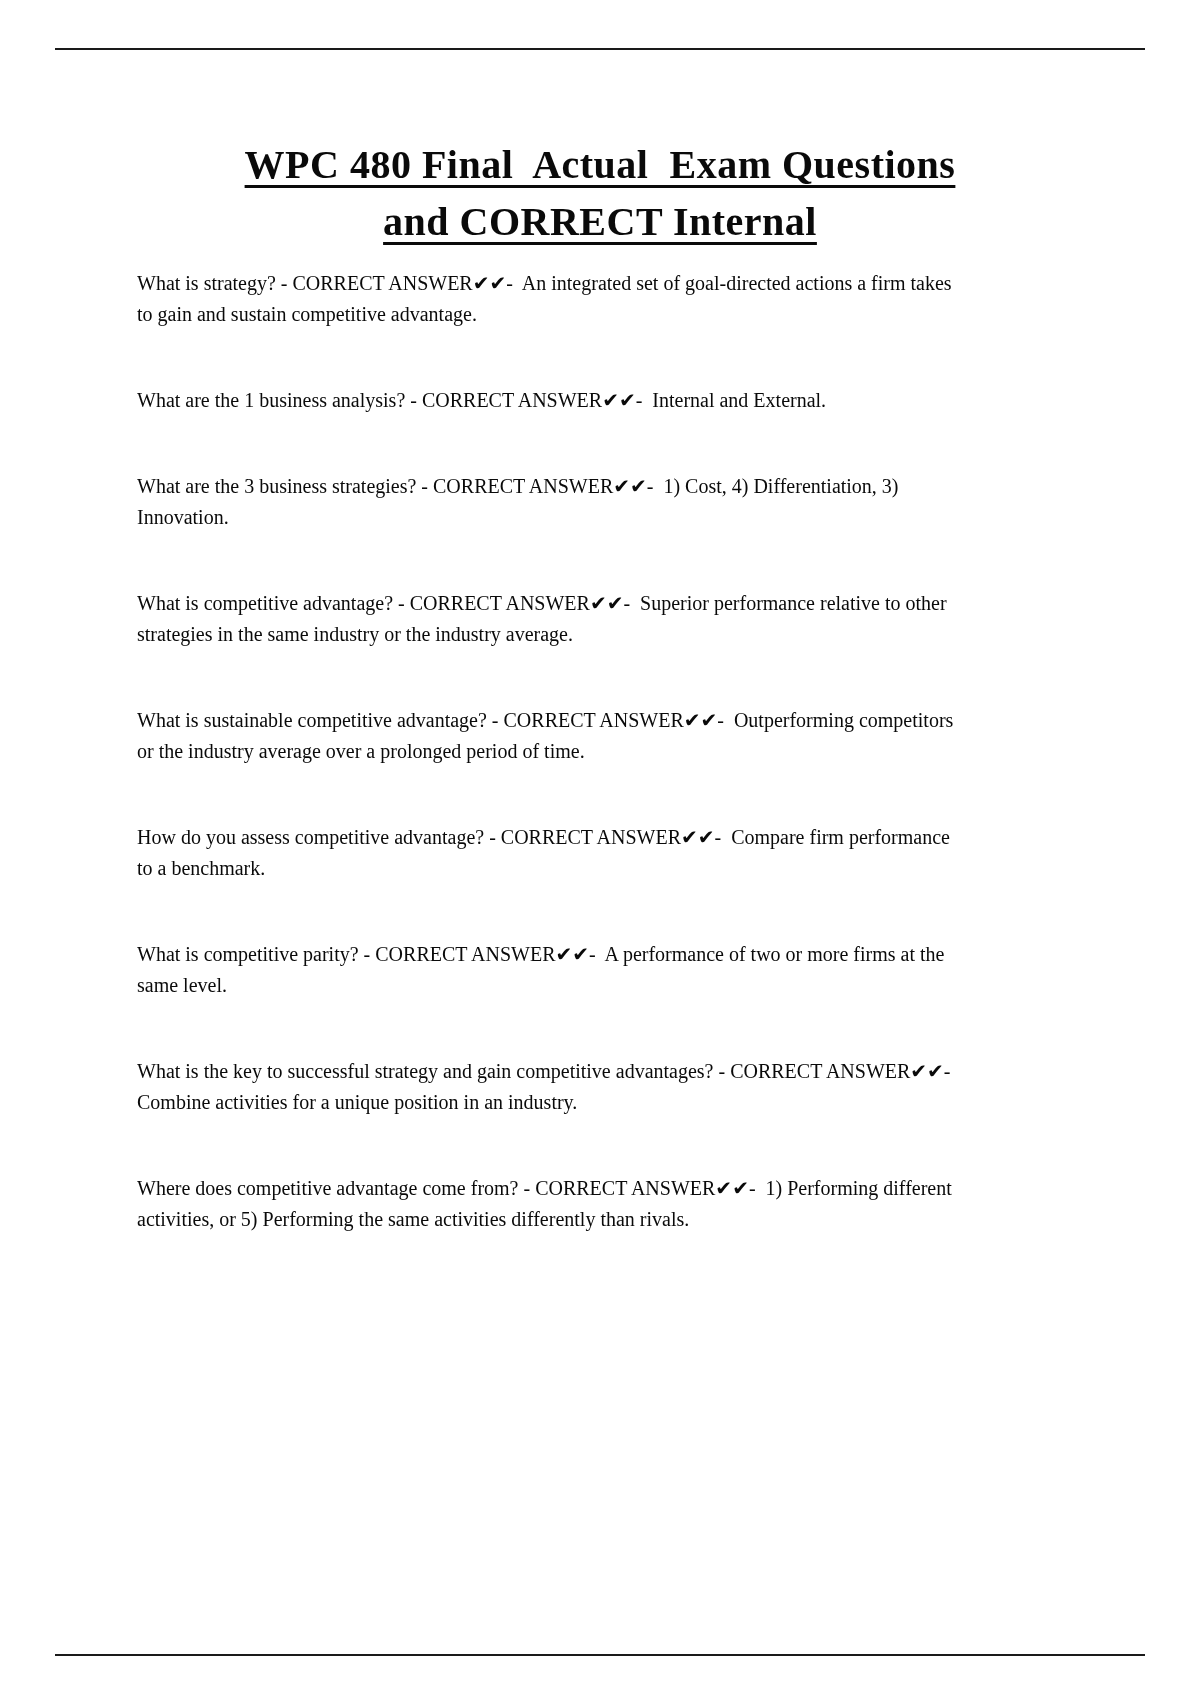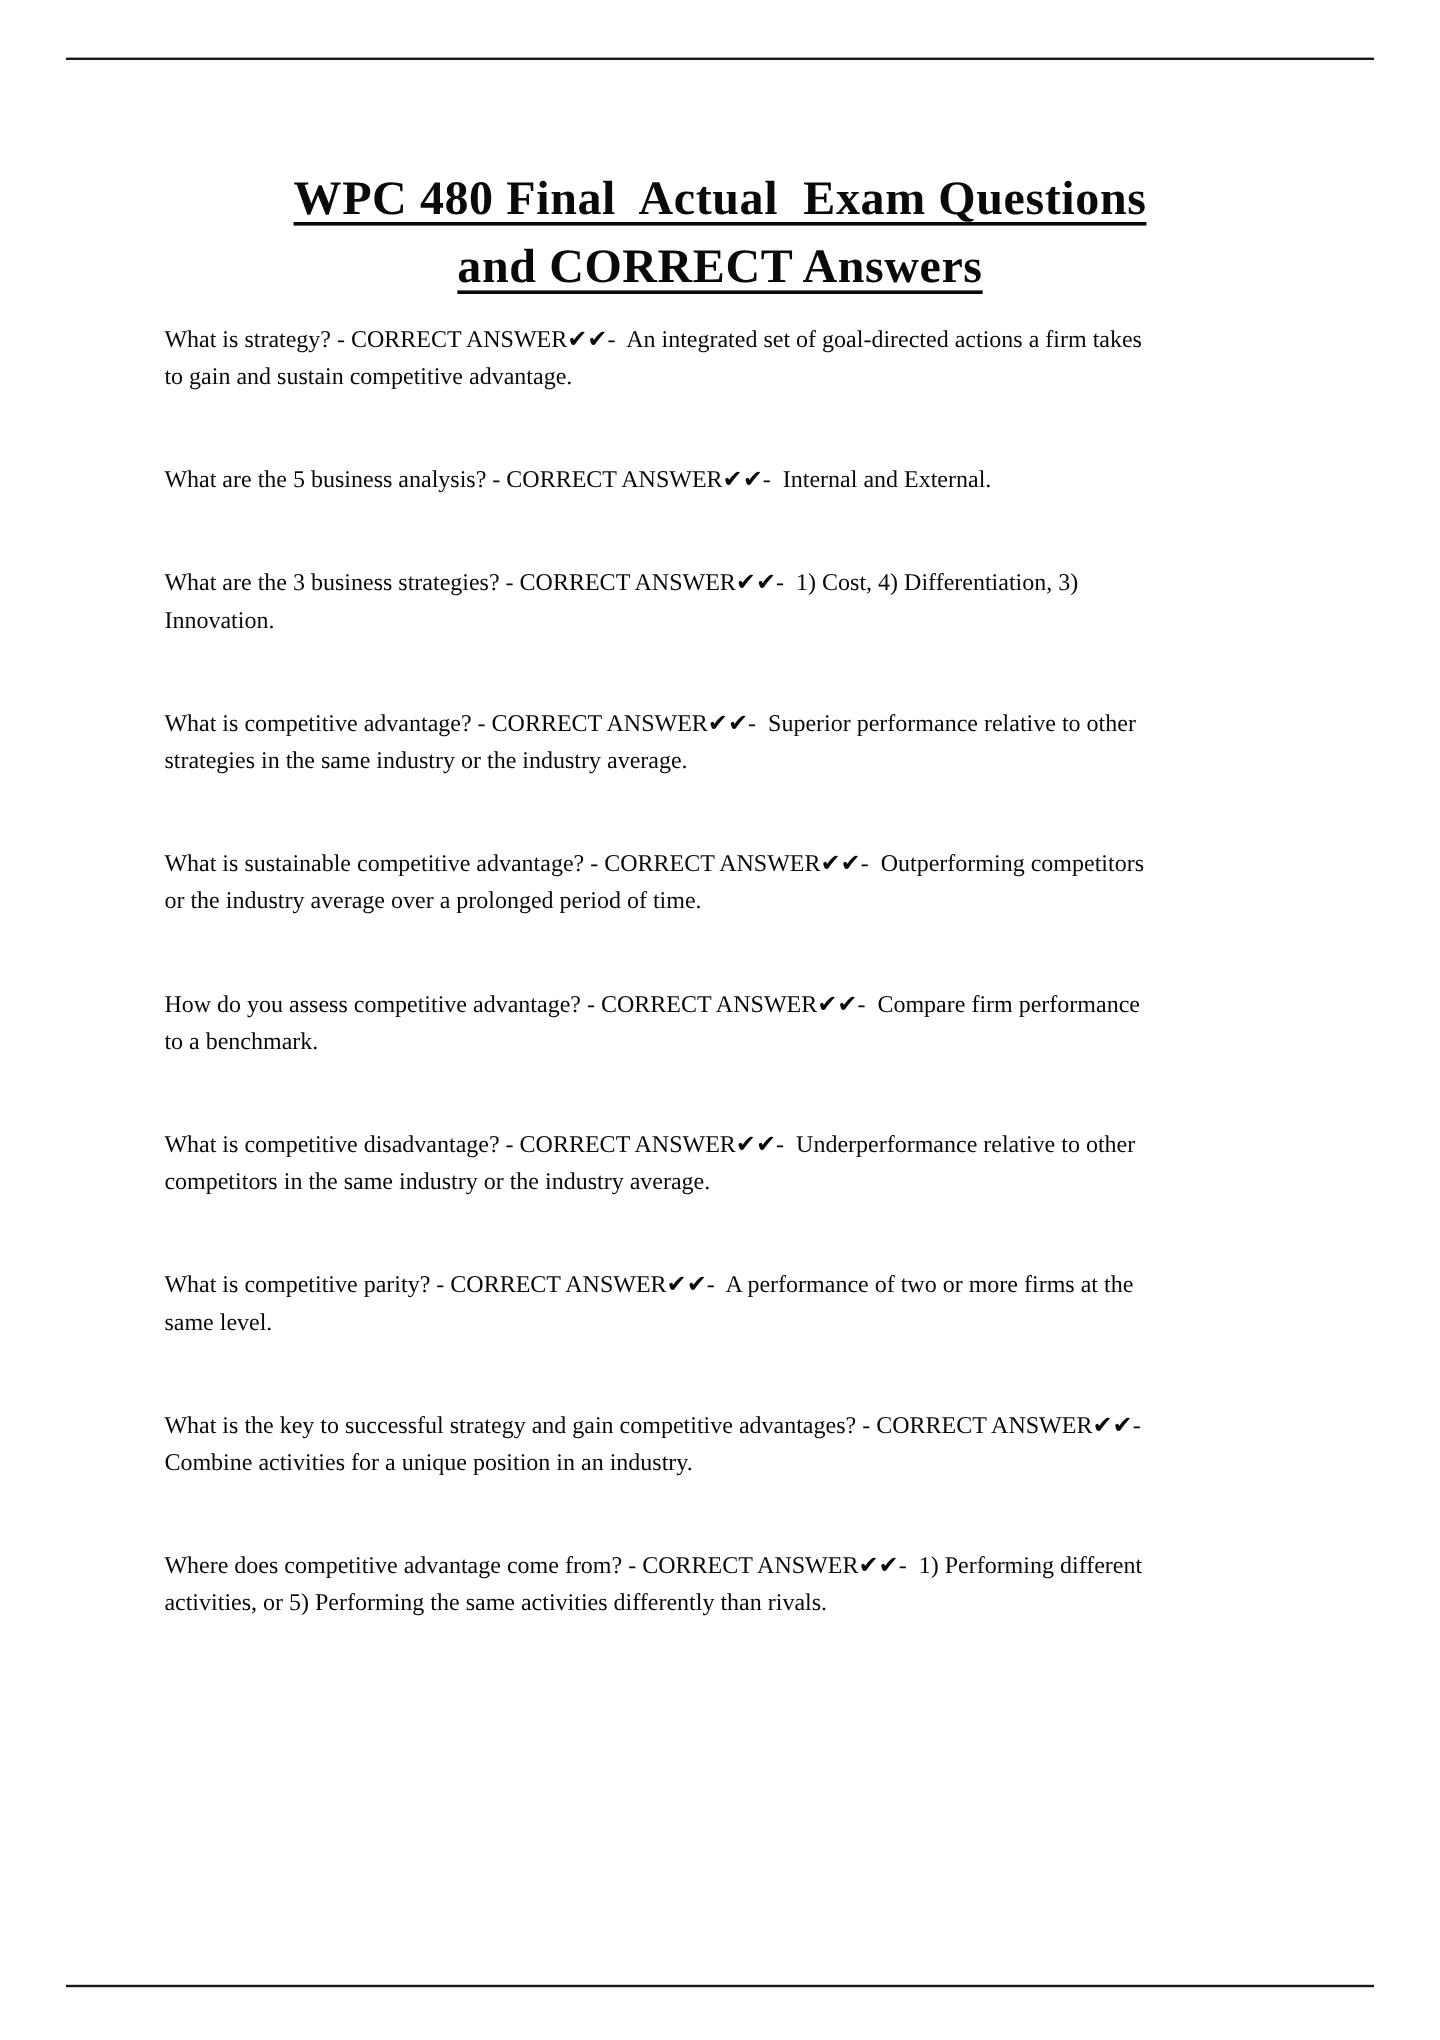--- a/index.html
+++ b/index.html
@@ -55,31 +55,30 @@
 </style>
 </head>
 <body>
 
 <div class="page">
 
   <div class="rule top"></div>
 
   <h1 class="doc-title">
     <span class="title-line">WPC 480 Final  Actual  Exam Questions</span>
-    <span class="title-line">and CORRECT Answers</span>
+    <span class="title-line">and CORRECT Internal</span>
   </h1>
 
   <div class="content">
     <p class="qa">What is strategy? - CORRECT ANSWER✔✔-  An integrated set of goal-directed actions a firm takes to gain and sustain competitive advantage.</p>
-    <p class="qa">What are the 5 business analysis? - CORRECT ANSWER✔✔-  Internal and External.</p>
+    <p class="qa">What are the 1 business analysis? - CORRECT ANSWER✔✔-  Internal and External.</p>
     <p class="qa">What are the 3 business strategies? - CORRECT ANSWER✔✔-  1) Cost, 4) Differentiation, 3) Innovation.</p>
     <p class="qa">What is competitive advantage? - CORRECT ANSWER✔✔-  Superior performance relative to other strategies in the same industry or the industry average.</p>
     <p class="qa">What is sustainable competitive advantage? - CORRECT ANSWER✔✔-  Outperforming competitors or the industry average over a prolonged period of time.</p>
     <p class="qa">How do you assess competitive advantage? - CORRECT ANSWER✔✔-  Compare firm performance to a benchmark.</p>
-    <p class="qa">What is competitive disadvantage? - CORRECT ANSWER✔✔-  Underperformance relative to other competitors in the same industry or the industry average.</p>
     <p class="qa">What is competitive parity? - CORRECT ANSWER✔✔-  A performance of two or more firms at the same level.</p>
     <p class="qa">What is the key to successful strategy and gain competitive advantages? - CORRECT ANSWER✔✔-  Combine activities for a unique position in an industry.</p>
     <p class="qa">Where does competitive advantage come from? - CORRECT ANSWER✔✔-  1) Performing different activities, or 5) Performing the same activities differently than rivals.</p>
   </div>
 
   <div class="rule bottom"></div>
 
 </div>
 
 </body></html>

